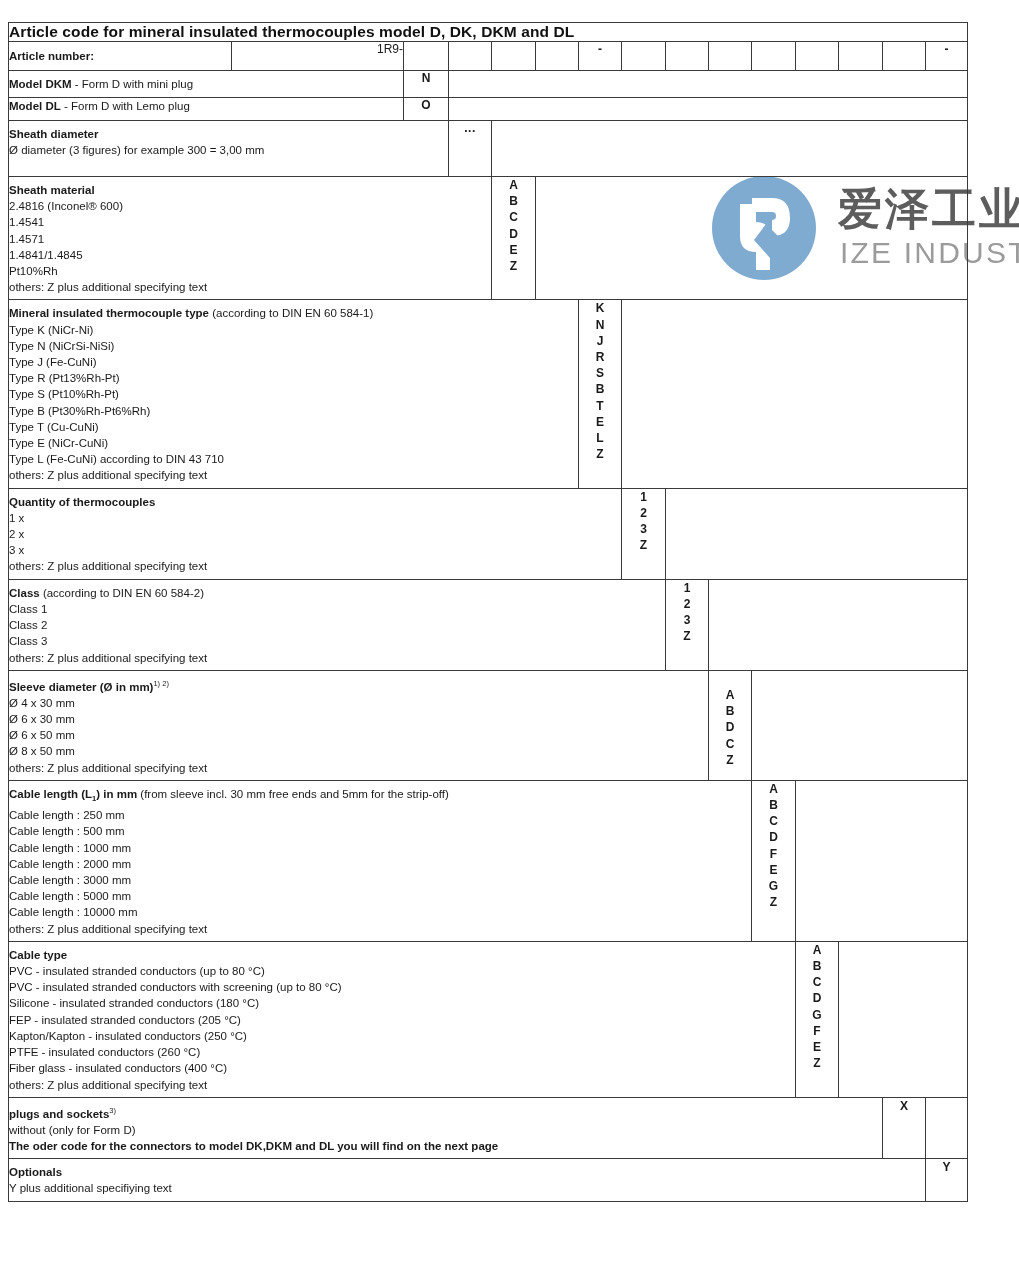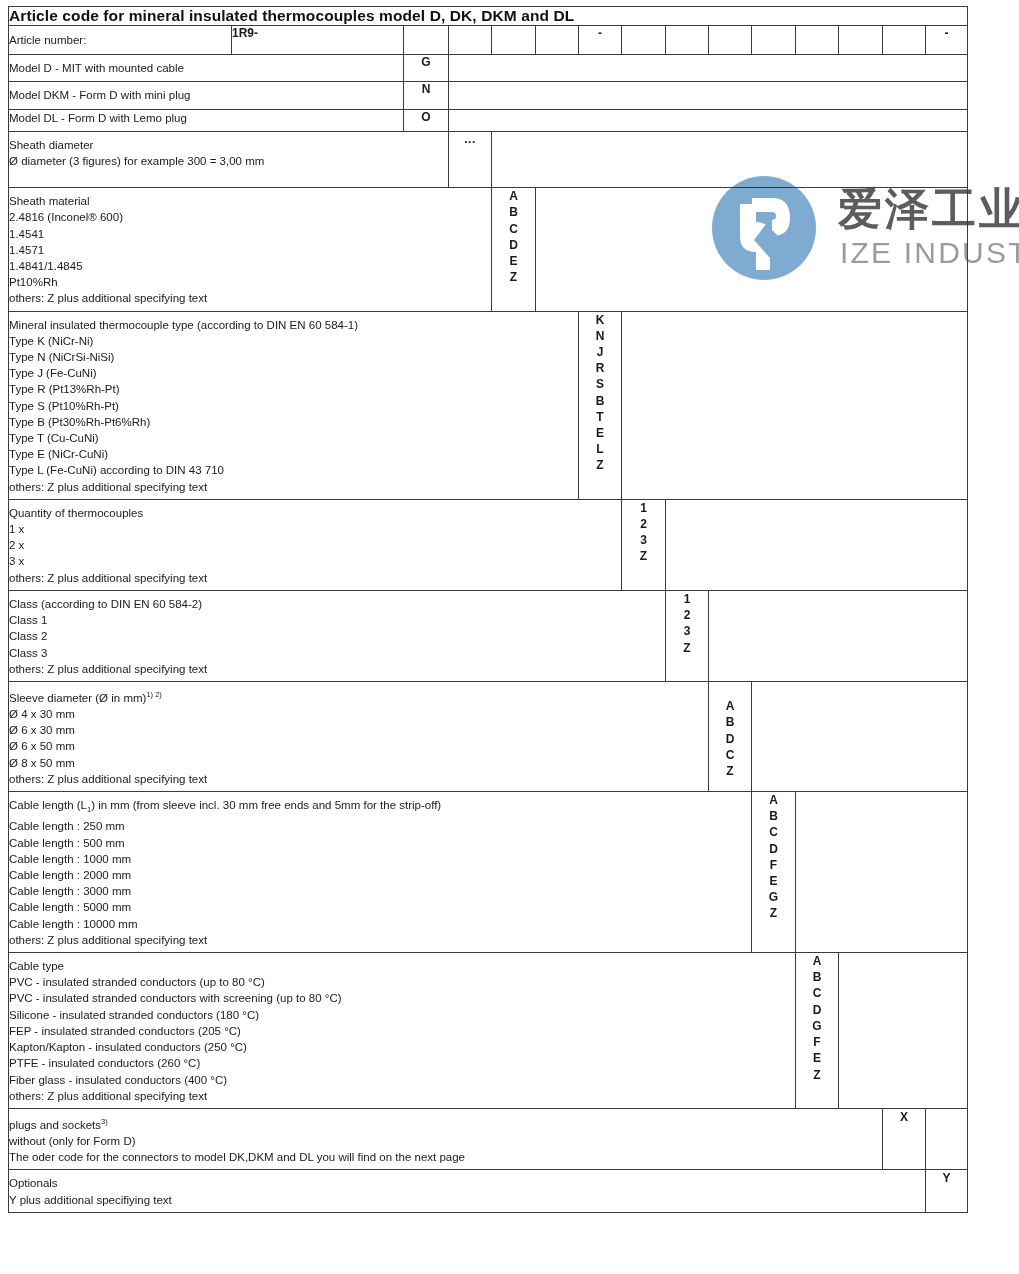--- a/index.html
+++ b/index.html
@@ -13,31 +13,31 @@
 
   
   #watermark{position:absolute;left:690px;top:172px;width:352px;height:114px;z-index:0;pointer-events:none;}
   #wm-logo{position:absolute;left:20px;top:2px;width:108px;height:108px;}
   #wm-cn{position:absolute;left:148px;top:8px;font-size:44px;font-weight:bold;color:#5d5d5d;letter-spacing:3px;
          font-family:"DejaVu Sans",sans-serif;white-space:nowrap;}
   #wm-en{position:absolute;left:150px;top:64px;font-size:30px;color:#9b9b9b;letter-spacing:2.2px;white-space:nowrap;
          font-family:"Liberation Sans",sans-serif;}
 
   
-  #tbl{position:relative;z-index:2;width:861px;margin:6px 0 0 8px;border-collapse:collapse;table-layout:fixed;}
+  #tbl{position:relative;z-index:2;width:861px;margin:22px 0 0 8px;border-collapse:collapse;table-layout:fixed;}
   #tbl td{border:1px solid #3a3a3a;vertical-align:top;padding:0;background:transparent;}
   td.blank{border:1px solid #3a3a3a;}
 
   .hdr{background:#d9e8f5;font-size:15.5px;font-weight:bold;color:#111;padding:6px 8px 7px 8px;letter-spacing:.1px;}
   .lbl{padding:4px 6px 4px 7px;line-height:16.2px;}
-  .lbl b{font-weight:normal;}
+  .lbl b{font-weight:bold;}
   .code{text-align:center;font-weight:bold;font-size:12px;line-height:16.2px;padding:4px 0 4px 0;}
   .code.bot{vertical-align:bottom;padding-bottom:5px;}
   .dash{text-align:center;font-weight:bold;font-size:12px;vertical-align:middle;}
-  .artno{text-align:left;font-weight:bold;font-size:12px;padding:5px 0;}
+  .artno{text-align:right;font-weight:normal;font-size:12px;padding:5px 0;}
   .ctr{text-align:center;font-weight:bold;font-size:12px;vertical-align:middle;}
   .dots{text-align:center;font-weight:bold;font-size:12px;vertical-align:bottom;padding-bottom:5px;letter-spacing:.5px;}
   sup{font-size:7.5px;vertical-align:super;font-weight:normal;}
   sub{font-size:7.5px;vertical-align:sub;}
   .ln{display:block;}
 </style>
 </head>
 <body>
 
 <div id="sheet">
@@ -90,25 +90,20 @@
       <td class="blank"></td>
       <td class="blank"></td>
       <td class="blank"></td>
       <td class="blank"></td>
       <td class="blank"></td>
       <td class="blank"></td>
       <td class="dash">-</td>
     </tr>
 
     <tr>
-      <td class="lbl" colspan="2" style="padding-top:5px;padding-bottom:5px"><b>Model D</b><span> - MIT with mounted cable</span></td>
-      <td class="ctr">G</td>
-      <td class="blank" colspan="12"></td>
-    </tr>
-    <tr>
       <td class="lbl" colspan="2" style="padding-top:5px;padding-bottom:5px"><b>Model DKM</b><span> - Form D with mini plug</span></td>
       <td class="ctr">N</td>
       <td class="blank" colspan="12"></td>
     </tr>
     <tr>
       <td class="lbl" colspan="2" style="padding-top:0;padding-bottom:5px"><b>Model DL</b><span> - Form D with Lemo plug</span></td>
       <td class="ctr">O</td>
       <td class="blank" colspan="12"></td>
     </tr>
 

